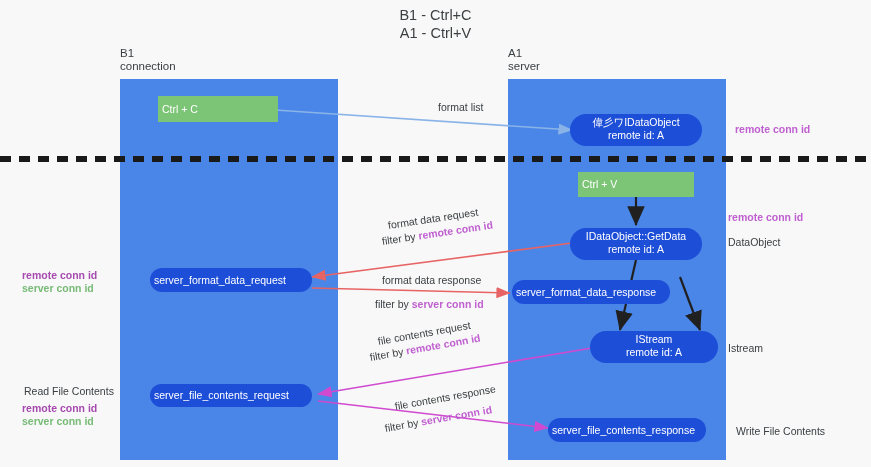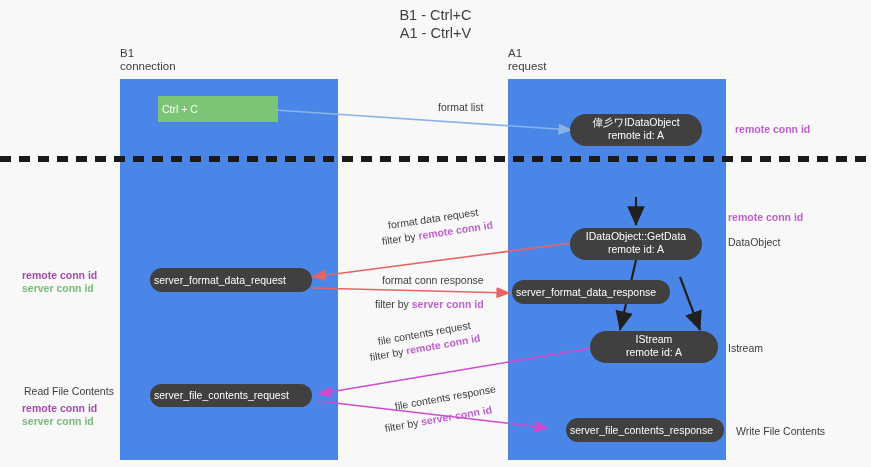--- a/index.html
+++ b/index.html
@@ -26,21 +26,21 @@
 
   
   .lane{background:#4a86e8;}
 
   
   .box{
     display:flex;align-items:center;
     text-align:center;color:#ffffff;font-size:10.5px;line-height:12.5px;
     box-sizing:border-box;padding:2px 4px;
   }
-  .box.orange{background:#404040;border-radius:16px;}
+  .box.orange{background:#1d4ed8;border-radius:16px;}
   .box.green{background:#7cc576;}
 
   
   .note{font-size:10.5px;color:#3c4043;line-height:13px;white-space:nowrap;}
   .note.purple{color:#a64ab0;font-weight:bold;}
   .note.green{color:#77bb77;font-weight:bold;}
   .note.rp{color:#c060d0;font-weight:bold;}
 
   
   .alabel{font-size:10.5px;color:#3c4043;line-height:13px;white-space:nowrap;}
@@ -64,21 +64,21 @@
     <div>B1 - Ctrl+C</div>
     <div>A1 - Ctrl+V</div>
   </div>
 
   <div class="abs lane-head" style="left:120px;top:47px;width:218px;">
     <div>B1</div>
     <div>connection</div>
   </div>
   <div class="abs lane-head" style="left:508px;top:47px;width:218px;">
     <div>A1</div>
-    <div>request</div>
+    <div>server</div>
   </div>
 
   <div class="abs lane" style="left:120px;top:79px;width:218px;height:381px;"></div>
   <div class="abs lane" style="left:508px;top:79px;width:218px;height:381px;"></div>
 
   <svg class="overlay">
     <defs>
       <marker id="ah-blue" markerWidth="9" markerHeight="7" refX="8.5" refY="3.5" orient="auto">
         <polygon points="0,0 9,3.5 0,7" fill="#8ab4e8"></polygon>
       </marker>
@@ -120,47 +120,50 @@
 
   <div class="abs box orange" style="left:150px;top:384px;width:162px;height:23px;">
     <span>server_file_contents_request</span>
   </div>
 
   <div class="abs box orange" style="left:570px;top:114px;width:132px;height:32px;flex-direction:column;">
     <span>偉彡ワIDataObject</span>
     <span>remote id: A</span>
   </div>
 
+  <div class="abs box green" style="left:578px;top:172px;width:116px;height:25px;">
+    <span>Ctrl + V</span>
+  </div>
 
   <div class="abs box orange" style="left:570px;top:228px;width:132px;height:32px;flex-direction:column;">
     <span>IDataObject::GetData</span>
     <span>remote id: A</span>
   </div>
 
   <div class="abs box orange" style="left:512px;top:280px;width:158px;height:24px;">
     <span>server_format_data_response</span>
   </div>
 
   <div class="abs box orange" style="left:590px;top:331px;width:128px;height:32px;flex-direction:column;">
     <span>IStream</span>
     <span>remote id: A</span>
   </div>
 
-  <div class="abs box orange" style="left:548px;top:418px;width:158px;height:24px;margin-left:18px;">
+  <div class="abs box orange" style="left:548px;top:418px;width:158px;height:24px;">
     <span>server_file_contents_response</span>
   </div>
 
   <div class="abs alabel" style="left:398px;top:101px;margin-left:40px;">format list</div>
 
   <div class="abs alabel rot-up" style="left:388px;top:219px;">format data request</div>
   <div class="abs alabel rot-up" style="left:382px;top:235px;">
     <span>filter by </span><b>remote conn id</b>
   </div>
 
-  <div class="abs alabel" style="left:382px;top:274px;">format conn response</div>
+  <div class="abs alabel" style="left:382px;top:274px;">format data response</div>
   <div class="abs alabel" style="left:375px;top:298px;">
     <span>filter by </span><b>server conn id</b>
   </div>
 
   <div class="abs alabel rot-up2" style="left:378px;top:335px;">file contents request</div>
   <div class="abs alabel rot-up2" style="left:370px;top:351px;">
     <span>filter by </span><b>remote conn id</b>
   </div>
 
   <div class="abs alabel rot-up2" style="left:395px;top:400px;">file contents response</div>

